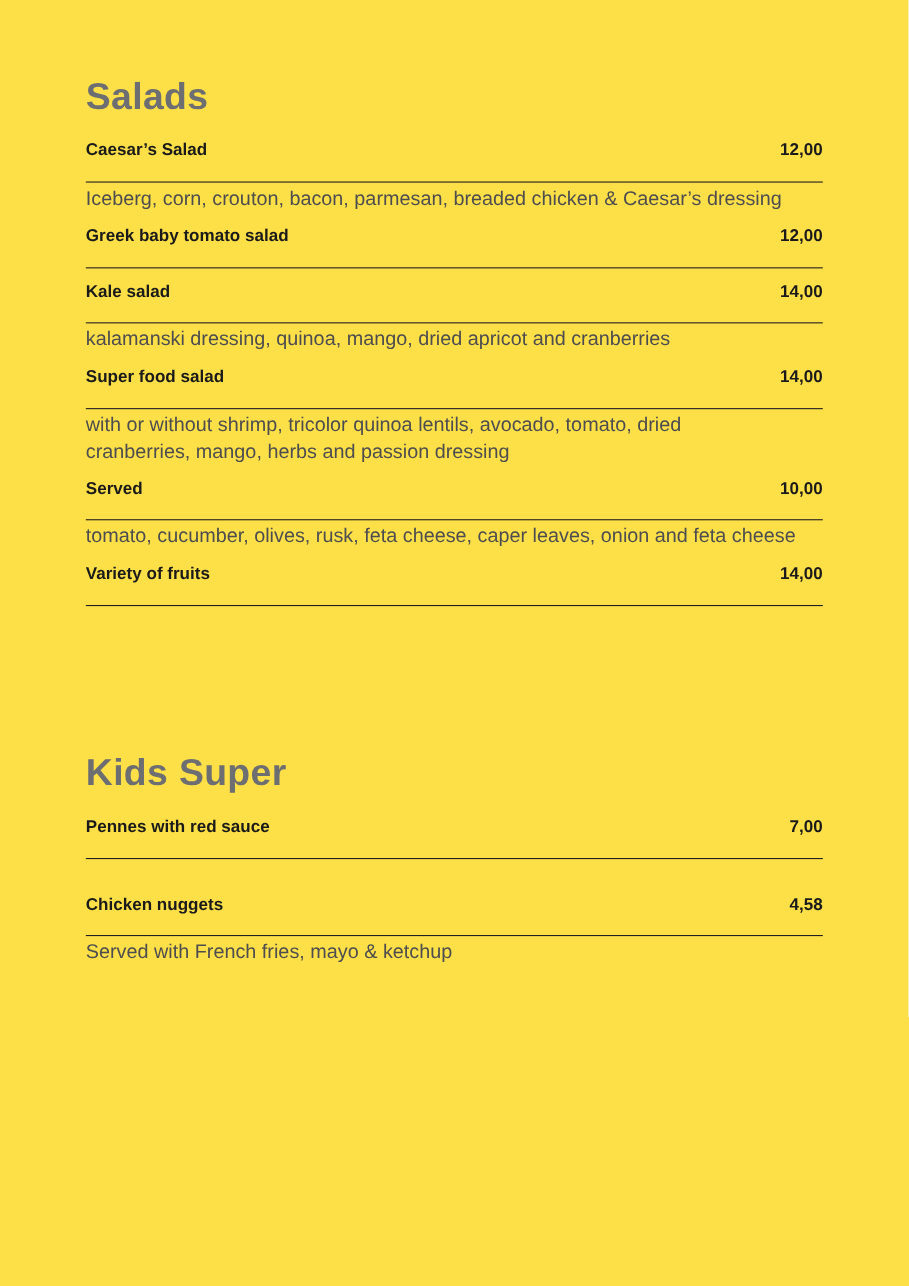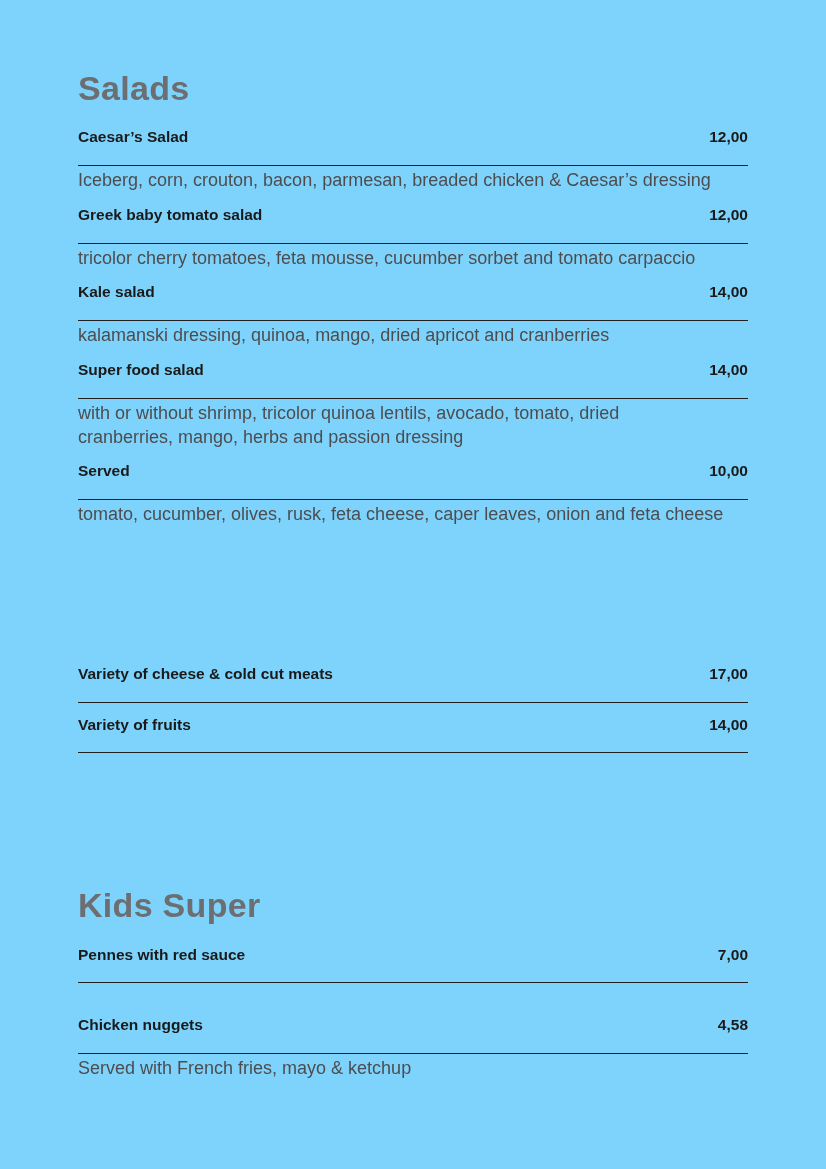--- a/index.html
+++ b/index.html
@@ -5,21 +5,21 @@
   html, body {
     margin: 0;
     padding: 0;
     background: #ffffff;
     font-family: "Liberation Sans", sans-serif;
   }
   .page {
     position: relative;
     width: 826px;
     height: 1169px;
-    background: #7dd3fc;
+    background: #fde047;
     box-sizing: border-box;
     padding: 70px 78px 0 78px;
     overflow: hidden;
   }
   .section-title {
     margin: 0;
     font-size: 34px;
     line-height: 1.1;
     font-weight: 700;
     color: #6d6e71;
@@ -83,21 +83,20 @@
       <span class="item-price">12,00</span>
     </div>
     <div class="item-desc">Iceberg, corn, crouton, bacon, parmesan, breaded chicken &amp; Caesar’s dressing</div>
   </div>
 
   <div class="item">
     <div class="item-row">
       <span class="item-name">Greek baby tomato salad</span>
       <span class="item-price">12,00</span>
     </div>
-    <div class="item-desc">tricolor cherry tomatoes, feta mousse, cucumber sorbet and tomato carpaccio</div>
   </div>
 
   <div class="item">
     <div class="item-row">
       <span class="item-name">Kale salad</span>
       <span class="item-price">14,00</span>
     </div>
     <div class="item-desc">kalamanski dressing, quinoa, mango, dried apricot and cranberries</div>
   </div>
 
@@ -110,26 +109,20 @@
   </div>
 
   <div class="item">
     <div class="item-row">
       <span class="item-name">Served</span>
       <span class="item-price">10,00</span>
     </div>
     <div class="item-desc">tomato, cucumber, olives, rusk, feta cheese, caper leaves, onion and feta cheese</div>
   </div>
 
-  <div class="item gap-large">
-    <div class="item-row">
-      <span class="item-name">Variety of cheese &amp; cold cut meats</span>
-      <span class="item-price">17,00</span>
-    </div>
-  </div>
 
   <div class="item">
     <div class="item-row">
       <span class="item-name">Variety of fruits</span>
       <span class="item-price">14,00</span>
     </div>
   </div>
 
   <h1 class="section-title kids">Kids Super</h1>
 

